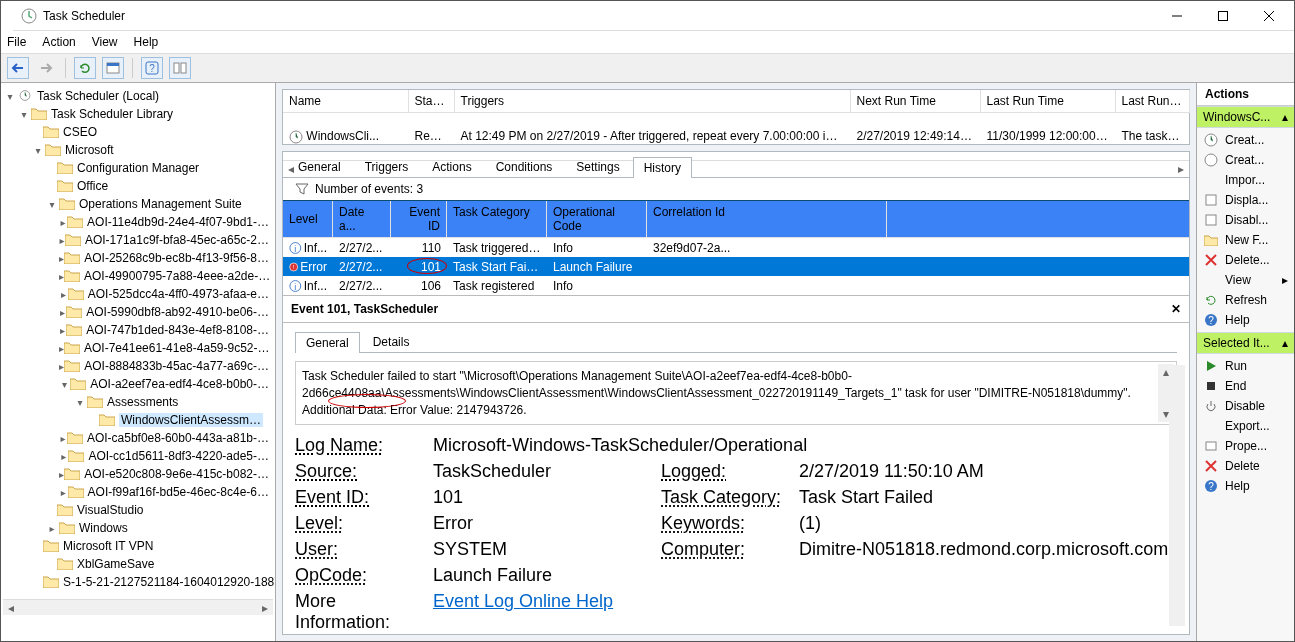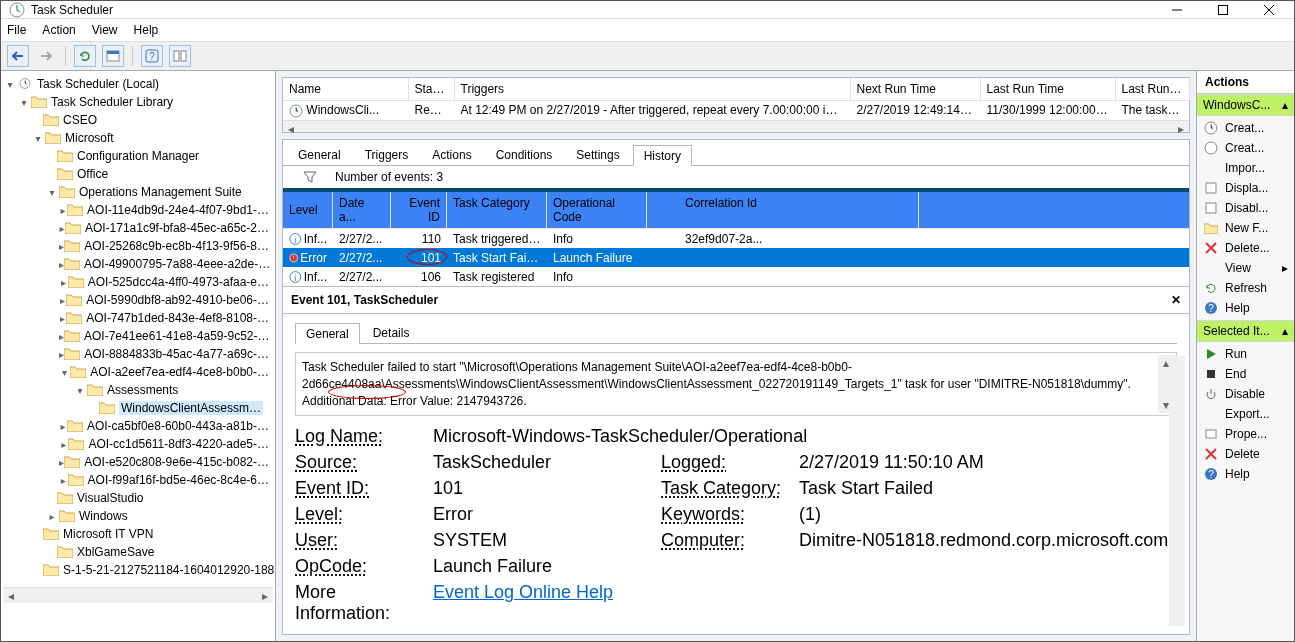--- a/index.html
+++ b/index.html
@@ -1,17 +1,17 @@
 <!DOCTYPE html>
 <html><head>
 <meta charset="utf-8">
 <style>
 * { box-sizing: border-box; margin: 0; padding: 0; }
 body { font-family: "Segoe UI", Tahoma, sans-serif; font-size: 12px; color: #000; background: #fff; width: 1295px; height: 642px; overflow: hidden; display: flex; flex-direction: column; border: 1px solid #555; }
-.titlebar { height: 18px; display: flex; align-items: center; padding: 0 2px; background: #fff; border-bottom: 1px solid #ddd; }
+.titlebar { height: 30px; display: flex; align-items: center; padding: 0 2px; background: #fff; border-bottom: 1px solid #ddd; margin-left: 12px; }
 .titlebar .icon { width: 16px; height: 16px; margin: 0 6px; }
 .titlebar .title { flex: 1; font-size: 12px; }
 .winbtns { display: flex; }
 .winbtn { width: 46px; height: 30px; display: flex; align-items: center; justify-content: center; }
 .menubar { height: 22px; display: flex; align-items: center; padding: 0 6px; gap: 16px; background: #fff; }
 .menubar span { text-decoration: none; }
 .menubar .m { cursor: default; }
 .underline { text-decoration: underline; }
 .toolbar { height: 30px; display: flex; align-items: center; padding: 2px 6px; gap: 6px; background: #f0f0f0; border-top: 1px solid #ddd; border-bottom: 1px solid #aaa; }
 .tbbtn { width: 22px; height: 22px; display: flex; align-items: center; justify-content: center; border: 1px solid transparent; }
@@ -23,41 +23,41 @@
 .tree-row .expander { width: 14px; text-align: center; color: #666; font-size: 10px; cursor: default; }
 .tree-row .folder { width: 16px; height: 14px; margin-right: 4px; display: inline-block; }
 .tree-row .label { white-space: nowrap; }
 .tree-row.selected .label { background: #cde8ff; padding: 0 2px; text-align: center; }
 .folder-icon { width: 16px; height: 13px; }
 .center { flex: 1; display: flex; flex-direction: column; background: #eef2f7; padding: 6px; gap: 6px; overflow: hidden; }
 .panel { background: #fff; border: 1px solid #b0b8c0; }
 .tasklist { height: 56px; display: flex; flex-direction: column; }
 .table { width: 100%; border-collapse: collapse; table-layout: fixed; }
 .table th { text-align: left; font-weight: normal; padding: 4px 6px; border-right: 1px solid #e0e0e0; border-bottom: 1px solid #e0e0e0; background: #fff; overflow: hidden; white-space: nowrap; text-overflow: ellipsis; }
-.table td { padding: 2px 6px; border-right: 1px solid transparent; overflow: hidden; white-space: nowrap; text-overflow: ellipsis; }
+.table td { padding: 16px 6px; border-right: 1px solid transparent; overflow: hidden; white-space: nowrap; text-overflow: ellipsis; }
 .scroll-h { height: 16px; background: #f0f0f0; border-top: 1px solid #ddd; position: relative; }
 .scroll-h .arrow { position: absolute; width: 16px; height: 16px; display: flex; align-items: center; justify-content: center; color: #666; }
 .tabs { display: flex; border-bottom: 1px solid #b0b8c0; background: #fff; padding: 4px 4px 0 4px; }
 .tab { padding: 3px 10px; border: 1px solid transparent; border-bottom: none; margin-right: 2px; cursor: default; }
 .tab.active { border-color: #b0b8c0; background: #fff; position: relative; top: 1px; }
 .detail { flex: 1; display: flex; flex-direction: column; }
-.filterbar { display: flex; align-items: center; padding: 4px 20px; border-bottom: 4px solid #0c4a6e; gap: 18px; }
+.filterbar { display: flex; align-items: center; padding: 4px 12px; border-bottom: 1px solid #0c4a6e; gap: 6px; }
 .funnel { width: 14px; height: 14px; }
 .events { flex: 0 0 auto; }
 .events .hdr { display: flex; background: #3b82f6; border-bottom: 1px solid #e0e0e0; }
 .events .hdr div { padding: 4px 6px; border-right: 1px solid #e0e0e0; }
 .events .row { display: flex; align-items: center; height: 19px; }
 .events .row div { padding: 2px 6px; white-space: nowrap; overflow: hidden; text-overflow: ellipsis; }
 .events .row.selected { background: #0078d7; color: #fff; }
 .col-level { width: 50px; display: flex; align-items: center; gap: 2px; }
 .col-date { width: 58px; }
 .col-id { width: 56px; text-align: right; }
 .col-cat { width: 100px; }
 .col-op { width: 100px; }
-.col-corr { width: 240px; margin-left: 32px; }
+.col-corr { width: 240px; }
 .info-icon { width: 14px; height: 14px; }
 .err-icon { width: 14px; height: 14px; }
 .eventheader { display: flex; justify-content: space-between; align-items: center; padding: 6px 8px; border-top: 1px solid #bbb; border-bottom: 1px solid #bbb; background: #fff; font-weight: 600; }
 .eventbody { padding: 8px 12px; position: relative; }
 .subtabs { display: flex; border-bottom: 1px solid #b0b8c0; margin-bottom: 8px; }
 .msgbox { border: 1px solid #ccc; padding: 6px; font-size: 12px; line-height: 1.4; margin-bottom: 10px; position: relative; }
 .grid2 { display: grid; grid-template-columns: 130px 220px 130px 1fr; row-gap: 5px; column-gap: 8px; font-size: 18px; }
 .lbl { text-decoration: underline dotted; text-underline-offset: 2px; }
 .link { color: #0066cc; text-decoration: underline; cursor: default; }
 .actions { width: 98px; border-left: 1px solid #aaa; background: #f7f7f7; display: flex; flex-direction: column; }

